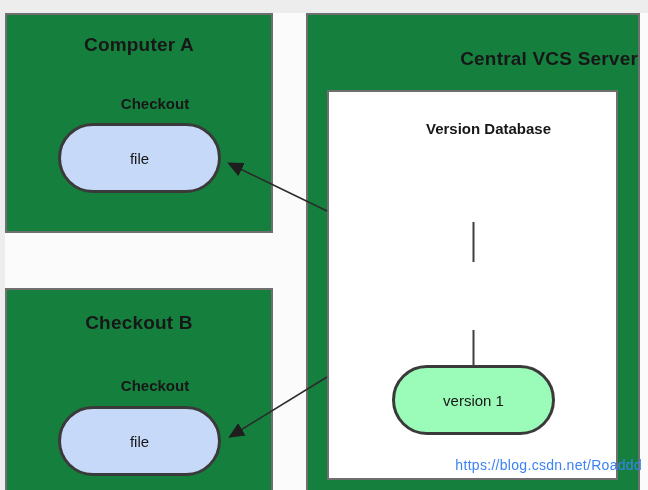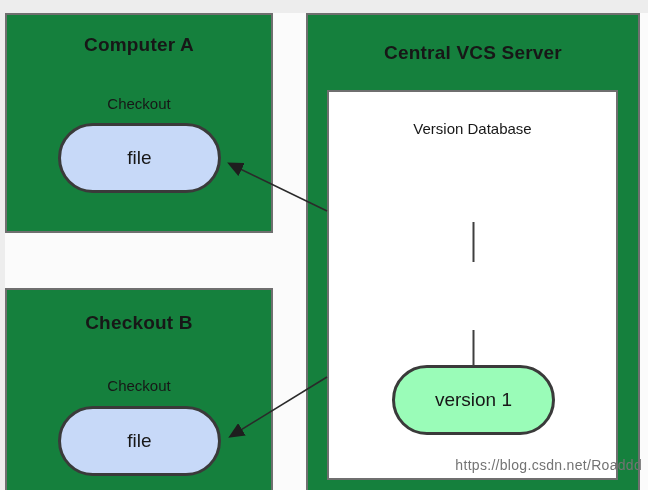--- a/index.html
+++ b/index.html
@@ -35,48 +35,49 @@
     box-sizing: border-box;
   }
 
   .box-title {
     position: absolute; left: 0; width: 100%;
     text-align: center;
     font-size: 19px; font-weight: bold;
     letter-spacing: 0.2px;
   }
   .sub-label {
-    position: absolute; left: 0; width: 100%;
+    position: absolute; left: 16px; width: 100%;
     text-align: center;
     font-size: 15px;
+    font-weight: bold;
   }
 
   .pill {
     position: absolute;
     width: 163px; height: 70px;
     border: 3px solid #3a3a3a;
     border-radius: 36px;
     box-sizing: border-box;
     display: flex; align-items: center; justify-content: center;
-    font-size: 19px;
+    font-size: 15px;
   }
   .pill-blue  { background: #c7d9f8; }
   .pill-green { background: #9afcb8; }
 
   #overlay {
     position: absolute; left: 0; top: 0;
     width: 648px; height: 490px;
     pointer-events: none;
   }
 
   #watermark {
     position: absolute;
     right: 6px; top: 457px;
     font-size: 14px;
-    color: #737373;
+    color: #3b82f6;
     letter-spacing: 0.3px;
     z-index: 10;
   }
 </style>
 </head>
 <body>
 
 <div id="canvas">
 
   <div id="edge-top" class="edge-strip"></div>
@@ -92,21 +93,21 @@
 
   <div id="computer-b" class="gray-box">
     <div class="box-title" style="top:22px;">Checkout B</div>
     <div class="sub-label" style="top:87px;">Checkout</div>
     <div class="pill pill-blue" style="left:51px; top:116px;">
       <span>file</span>
     </div>
   </div>
 
   <div id="vcs-server" class="gray-box">
-    <div class="box-title" style="top:27px;">Central VCS Server</div>
+    <div class="box-title" style="top:33px;text-align:right;">Central VCS Server</div>
 
     <div id="version-db">
       <div class="sub-label" style="top:28px;">Version Database</div>
 
       <div class="pill pill-green" style="left:63px; top:273px;">
         <span>version 1</span>
       </div>
     </div>
   </div>
 

